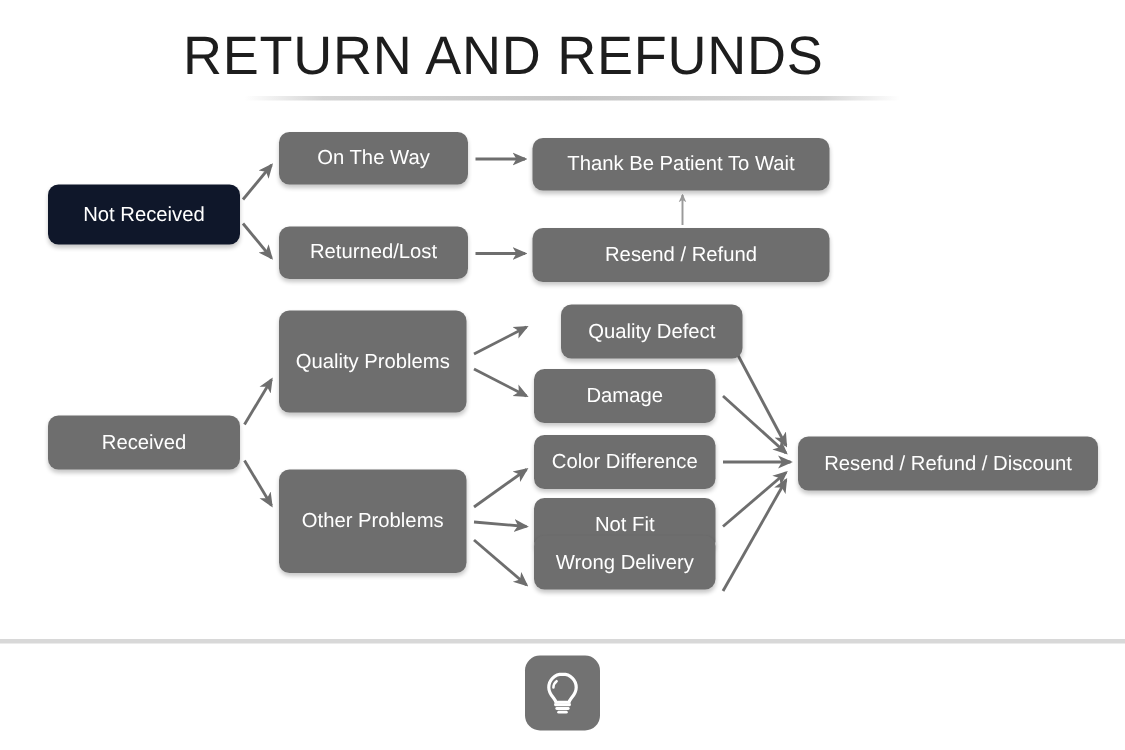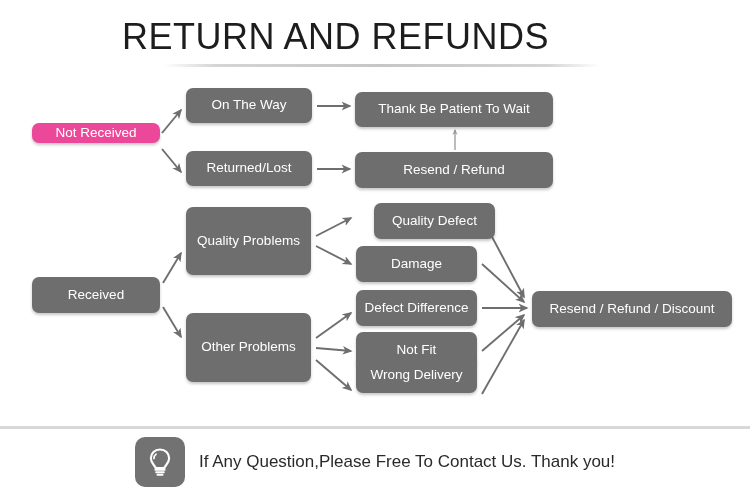--- a/index.html
+++ b/index.html
@@ -149,42 +149,41 @@
       <line x1="482" y1="218" x2="524" y2="297"></line>
       <line x1="482" y1="264" x2="524" y2="302"></line>
       <line x1="482" y1="308" x2="527" y2="308"></line>
       <line x1="482" y1="351" x2="524" y2="315"></line>
       <line x1="482" y1="394" x2="524" y2="320"></line>
     </g>
 
     <line x1="455" y1="150" x2="455" y2="130" stroke="#9a9a9a" stroke-width="1.3" fill="none" marker-end="url(#arrow-thin)"></line>
   </svg>
 
-  <div class="node" style="left: 32px; top: 123px; width: 128px; height: 20px; background: #ec4899; color: rgb(255, 255, 255);">Not Received</div>
+  <div class="node" style="left: 32px; top: 123px; width: 128px; height: 40px; background: #0f172a; color: rgb(255, 255, 255);">Not Received</div>
   <div class="node" style="left: 186px; top: 88px; width: 126px; height: 35px; background: rgb(110, 110, 110); color: rgb(255, 255, 255);">On The Way</div>
   <div class="node" style="left: 186px; top: 151px; width: 126px; height: 35px; background: rgb(110, 110, 110); color: rgb(255, 255, 255); text-align: right;">Returned/Lost</div>
   <div class="node" style="left: 355px; top: 92px; width: 198px; height: 35px; background: rgb(110, 110, 110); color: rgb(255, 255, 255);">Thank Be Patient To Wait</div>
   <div class="node" style="left: 355px; top: 152px; width: 198px; height: 36px; background: rgb(110, 110, 110); color: rgb(255, 255, 255);">Resend / Refund</div>
   <div class="node" style="left: 32px; top: 277px; width: 128px; height: 36px; background: rgb(110, 110, 110); color: rgb(255, 255, 255);">Received</div>
   <div class="node" style="left: 186px; top: 207px; width: 125px; height: 68px; background: rgb(110, 110, 110); color: rgb(255, 255, 255);">Quality Problems</div>
   <div class="node" style="left: 186px; top: 313px; width: 125px; height: 69px; background: rgb(110, 110, 110); color: rgb(255, 255, 255);">Other Problems</div>
   <div class="node" style="left: 356px; top: 203px; width: 121px; height: 36px; background: rgb(110, 110, 110); color: rgb(255, 255, 255); margin-left: 18px;">Quality Defect</div>
   <div class="node" style="left: 356px; top: 246px; width: 121px; height: 36px; background: rgb(110, 110, 110); color: rgb(255, 255, 255);">Damage</div>
-  <div class="node" style="left: 356px; top: 290px; width: 121px; height: 36px; background: rgb(110, 110, 110); color: rgb(255, 255, 255);">Defect Difference</div>
+  <div class="node" style="left: 356px; top: 290px; width: 121px; height: 36px; background: rgb(110, 110, 110); color: rgb(255, 255, 255);">Color Difference</div>
   <div class="node" style="left: 356px; top: 332px; width: 121px; height: 36px; background: rgb(110, 110, 110); color: rgb(255, 255, 255);">Not Fit</div>
   <div class="node" style="left: 356px; top: 357px; width: 121px; height: 36px; background: rgb(110, 110, 110); color: rgb(255, 255, 255);">Wrong Delivery</div>
   <div class="node" style="left: 532px; top: 291px; width: 200px; height: 36px; background: rgb(110, 110, 110); color: rgb(255, 255, 255);">Resend / Refund / Discount</div>
 
   <div id="footer-divider"></div>
   <div id="footer">
     <div id="bulb-tile">
       <svg width="34" height="34" viewBox="0 0 32 32" aria-hidden="true">
         <path d="M16 4.2c-5.0 0-8.6 3.7-8.6 8.3 0 3.2 1.8 5.2 3.1 6.8 0.8 1.0 1.3 1.7 1.4 2.5h8.2c0.1-0.8 0.6-1.5 1.4-2.5 1.3-1.6 3.1-3.6 3.1-6.8 0-4.6-3.6-8.3-8.6-8.3z" fill="none" stroke="#ffffff" stroke-width="2"></path>
         <path d="M12.3 8.6c-1.3 1.0-2.0 2.4-2.0 4.0" fill="none" stroke="#ffffff" stroke-width="1.6" stroke-linecap="round"></path>
         <line x1="11.6" y1="23.4" x2="20.4" y2="23.4" stroke="#ffffff" stroke-width="1.8" stroke-linecap="round"></line>
         <line x1="12.4" y1="25.7" x2="19.6" y2="25.7" stroke="#ffffff" stroke-width="1.8" stroke-linecap="round"></line>
         <line x1="13.6" y1="28.0" x2="18.4" y2="28.0" stroke="#ffffff" stroke-width="1.8" stroke-linecap="round"></line>
       </svg>
     </div>
-    <div id="footer-text">If Any Question,Please Free To Contact Us. Thank you!</div>
   </div>
 
 </div>
 
 </body></html>

